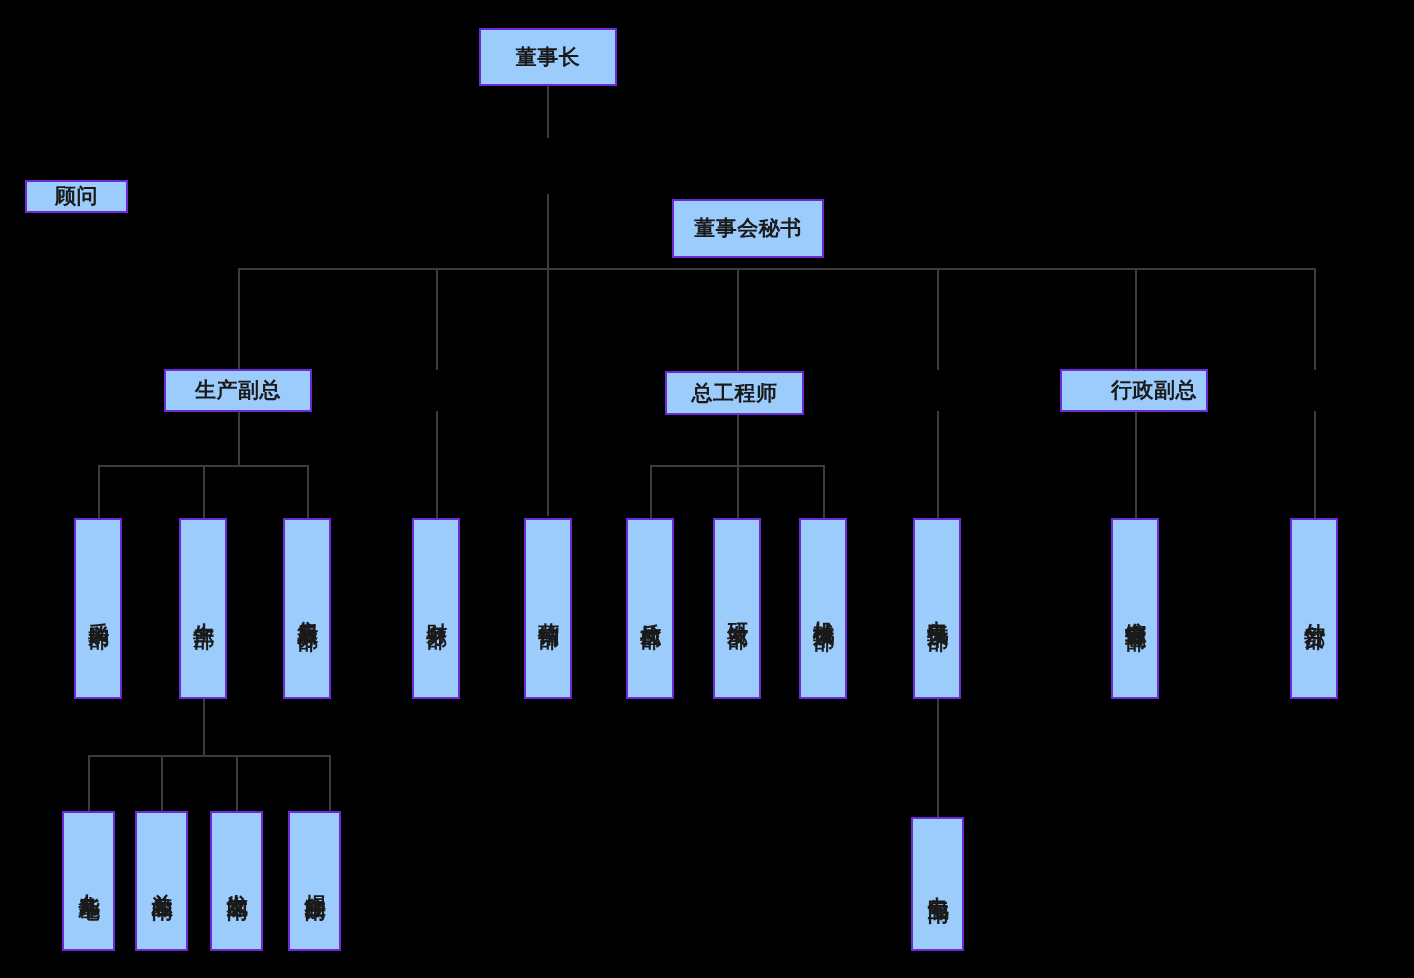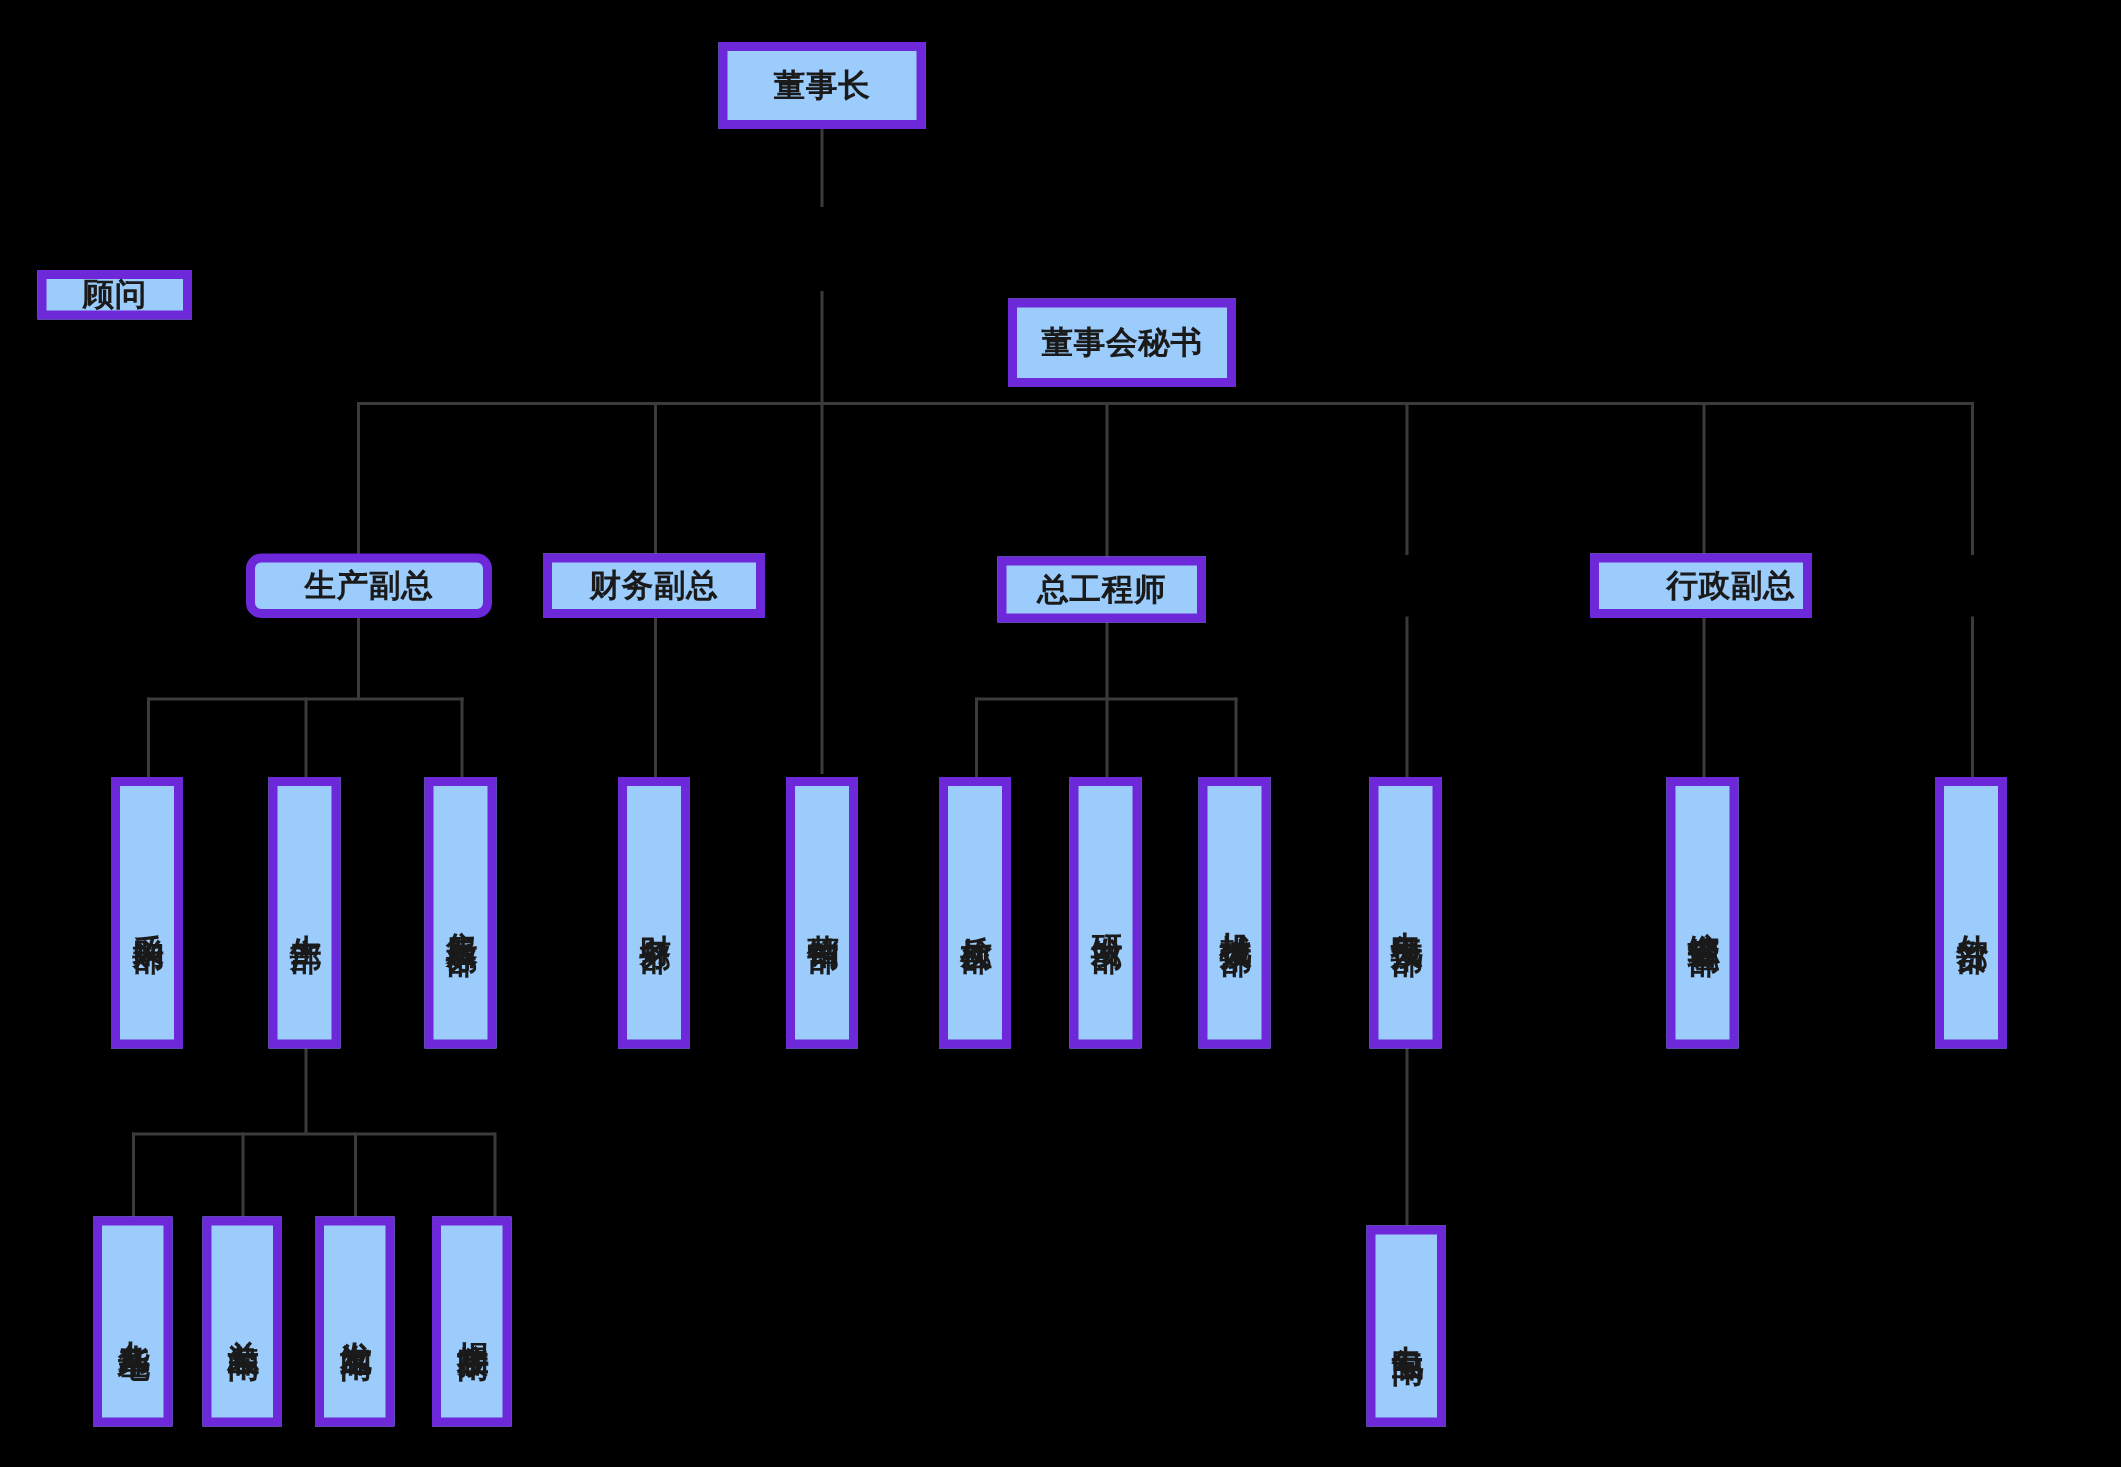--- a/index.html
+++ b/index.html
@@ -12,21 +12,21 @@
     position: relative;
     width: 1414px;
     height: 978px;
     background: #000000;
     overflow: hidden;
     font-family: "DejaVu Sans", "Liberation Sans", sans-serif;
   }
   .node {
     position: absolute;
     background: #9CCCFC;
-    border: 6px solid #6d28d9;
+    border: 2px solid #6d28d9;
     box-sizing: border-box;
     color: #1A1A1A;
     display: flex;
     align-items: center;
     justify-content: center;
     text-align: center;
     line-height: 1.18;
     letter-spacing: 0.5px;
   }
   .node.horiz {
@@ -96,23 +96,22 @@
 
   <div class="conn v" style="left:937px; top:698px; height:119px;"></div>
 
   <div class="node horiz" style="left:479px; top:28px; width:138px; height:58px;">董事长</div>
 
 
   <div class="node horiz" style="left:672px; top:199px; width:152px; height:59px;">董事会秘书</div>
 
   <div class="node horiz" style="left:25px; top:180px; width:103px; height:33px;">顾问</div>
 
-  <div class="node horiz" style="left:164px; top:369px; width:164px; height:43px;border-radius:10px;">生产副总</div>
+  <div class="node horiz" style="left:164px; top:369px; width:148px; height:43px;">生产副总</div>
 
-  <div class="node horiz" style="left:362px; top:369px; width:148px; height:43px;">财务副总</div>
 
   <div class="node horiz" style="left:665px; top:371px; width:139px; height:44px;">总工程师</div>
 
 
   <div class="node horiz" style="left:1060px; top:369px; width:148px; height:43px;padding-left:40px;">行政副总</div>
 
 
   <div class="node vert" style="left:74px; top:518px; width:48px; height:181px;">采购部</div>
 
   <div class="node vert" style="left:179px; top:518px; width:48px; height:181px;">生产部</div>

